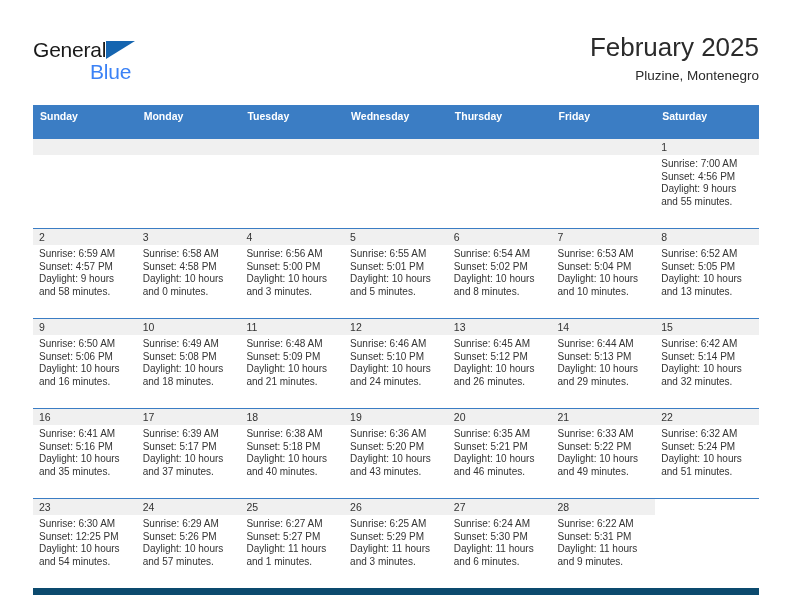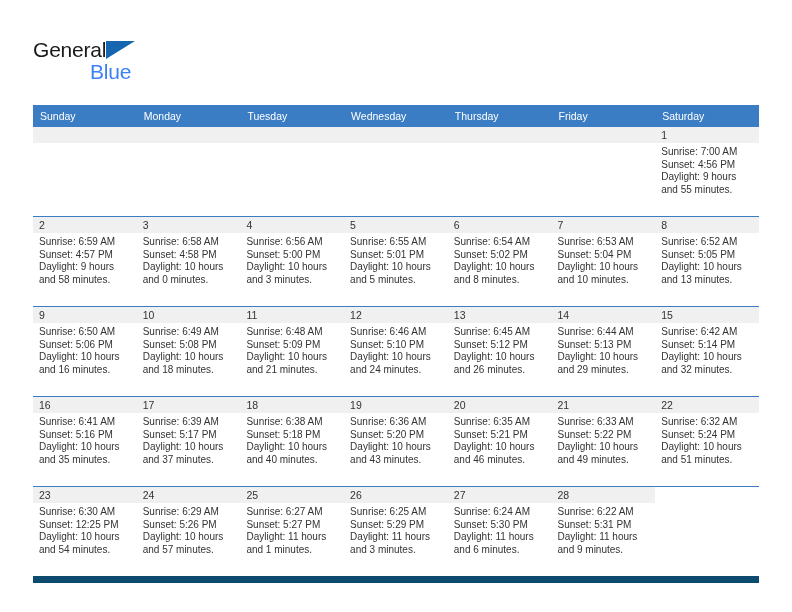--- a/index.html
+++ b/index.html
@@ -91,23 +91,23 @@
     width: 726px;
     border-collapse: collapse;
     table-layout: fixed;
   }
   .calendar col { width: 103.71px; }
 
   .dow-row th {
     background: #3b7dc4;
     color: #ffffff;
     font-size: 10.5px;
-    font-weight: normal;
+    font-weight: bold;
     text-align: left;
-    padding: 5px 0 5px 7px;
+    padding: 5px 0 17px 7px;
     height: 18px;
     box-sizing: border-box;
     border: none;
     margin-left: 24px;
   }
 
   .week-row td {
     vertical-align: top;
     height: 89px;
     padding: 0;
@@ -163,20 +163,24 @@
 <div class="page">
 
   <div class="header">
 
     <div class="logo">
       <span class="logo-general">General</span>
       <span class="logo-triangle"></span>
       <span class="logo-blue">Blue</span>
     </div>
 
+    <div class="title-block">
+      <div class="month-title">February 2025</div>
+      <div class="location-subtitle">Pluzine, Montenegro</div>
+    </div>
 
   </div>
 
   <table class="calendar">
     <colgroup>
       <col>
         <col>
         <col>
         <col>
         <col>

